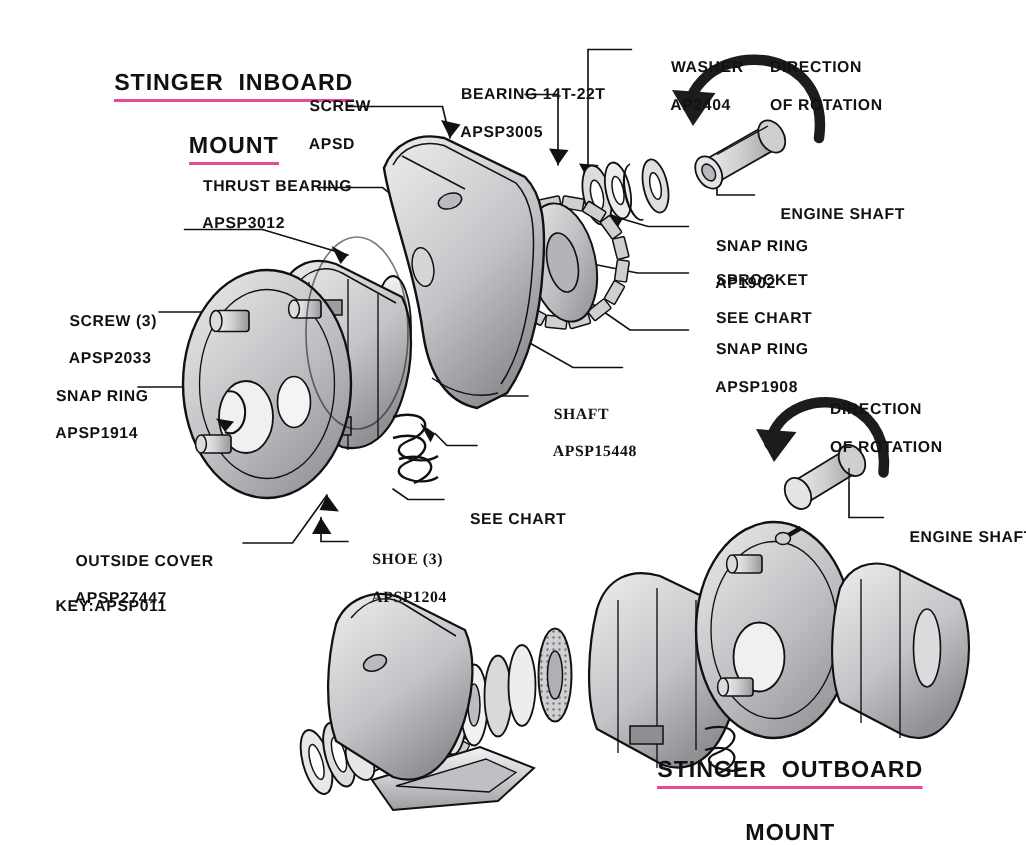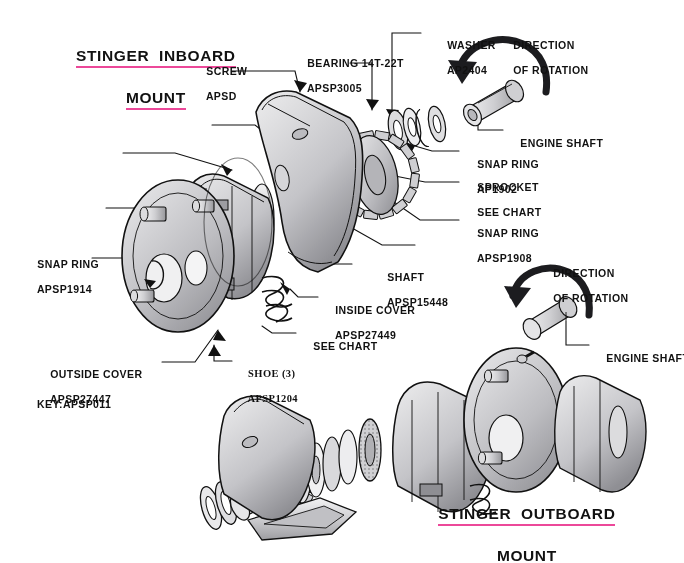--- a/index.html
+++ b/index.html
@@ -425,62 +425,66 @@
   <div class="lbl" style="left:434px; top:26px;">
     <span>WASHER</span><br>
     <span>AP2404</span>
   </div>
 
   <div class="lbl" style="left:500px; top:26px;">
     <span>DIRECTION</span><br>
     <span>OF ROTATION</span>
   </div>
 
+  <div class="lbl" style="left:122px; top:105px;">
+    <span>THRUST BEARING</span><br>
+    <span>APSP3012</span>
+  </div>
 
 
   <div class="lbl" style="left:507px; top:124px;">
     <span>ENGINE SHAFT</span>
   </div>
 
   <div class="lbl" style="left:464px; top:145px;">
     <span>SNAP RING</span><br>
     <span>AP1902</span>
   </div>
 
   <div class="lbl" style="left:464px; top:168px;">
     <span>SPROCKET</span><br>
     <span>SEE CHART</span>
   </div>
 
+  <div class="lbl" style="left:33px; top:195px;">
+    <span>SCREW (3)</span><br>
+    <span>APSP2033</span>
+  </div>
 
   <div class="lbl" style="left:464px; top:214px;">
     <span>SNAP RING</span><br>
     <span>APSP1908</span>
   </div>
 
   <div class="lbl" style="left:24px; top:245px;">
     <span>SNAP RING</span><br>
     <span>APSP1914</span>
   </div>
 
 
-  <div class="lbl" style="left:374px; top:258px;">
+  <div class="lbl" style="left:357px; top:258px;font-family:Liberation Serif, serif;">
     <span>SHAFT</span><br>
     <span>APSP15448</span>
   </div>
 
   <div class="lbl" style="left:540px; top:254px;">
     <span>DIRECTION</span><br>
     <span>OF ROTATION</span>
   </div>
 
-  <div class="lbl" style="left:322px; top:291px;">
-    <span>INSIDE COVER</span><br>
-    <span>APSP27449</span>
-  </div>
 
   <div class="lbl" style="left:300px; top:327px;">
     <span>SEE CHART</span>
   </div>
 
   <div class="lbl" style="left:593px; top:339px;">
     <span>ENGINE SHAFT</span>
   </div>
 
   <div class="lbl" style="left:37px; top:355px;">

